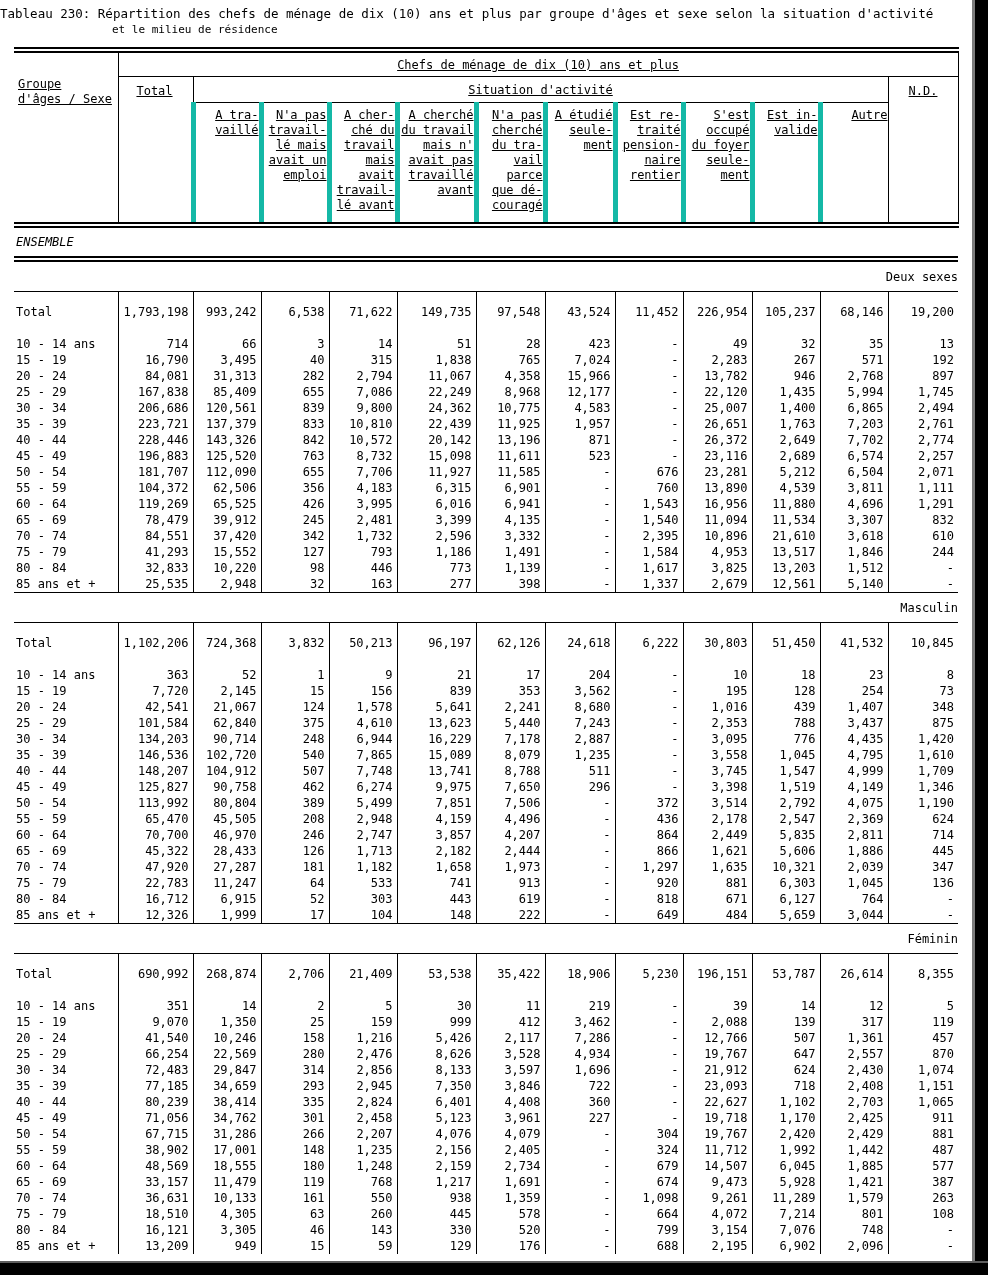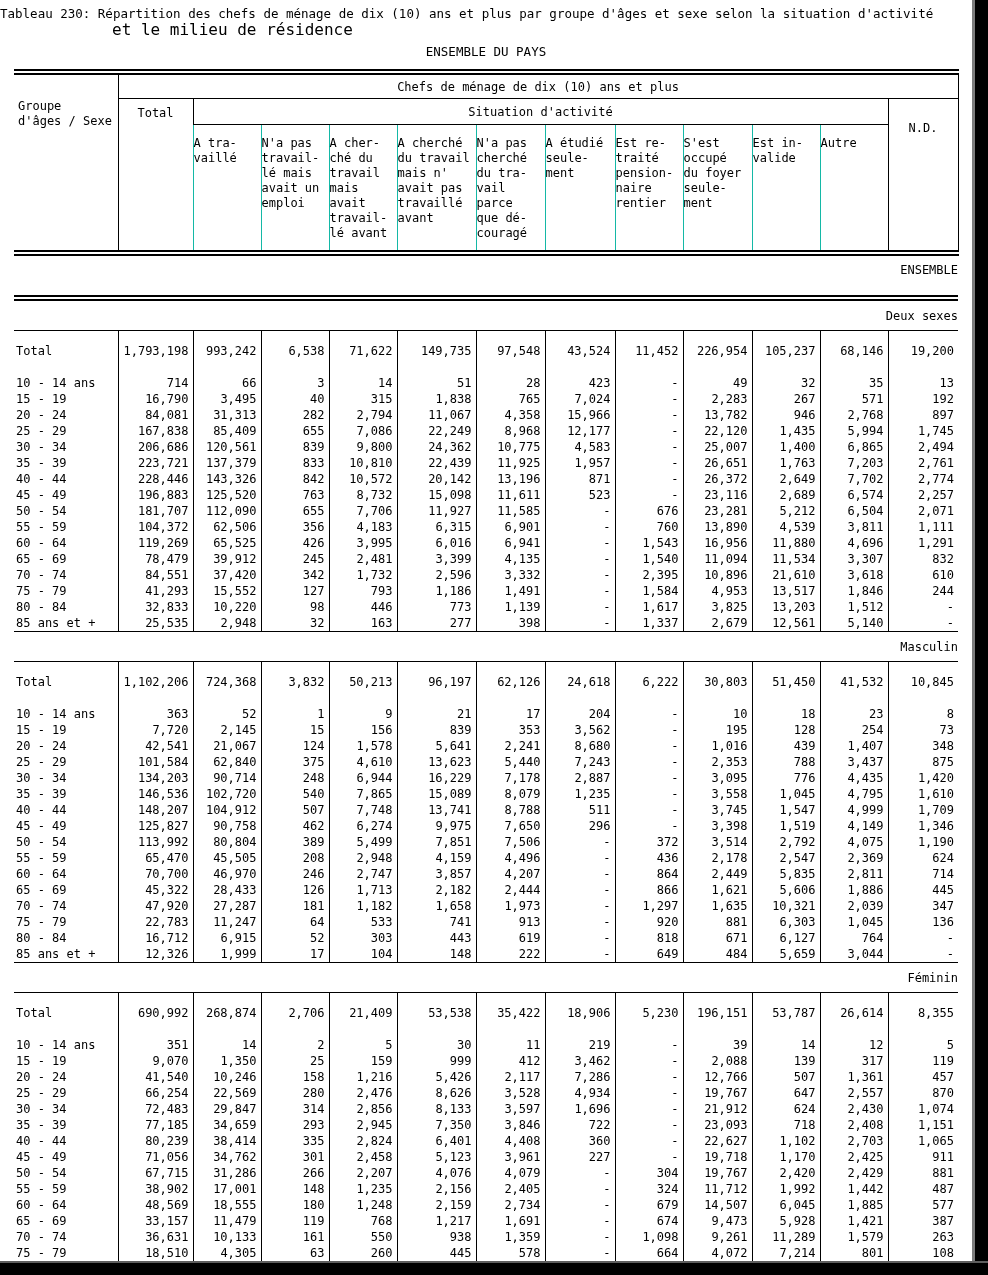--- a/index.html
+++ b/index.html
@@ -3,59 +3,58 @@
 <meta charset="utf-8">
 <style>
   html,body { margin:0; padding:0; }
   body {
     width:988px; height:1275px; background:#ffffff; color:#000;
     font-family:"DejaVu Sans Mono","Liberation Mono",monospace;
     position:relative; overflow:hidden;
   }
   .page { padding-top:6px; }
   .title-line1 { font-size:12.5px; line-height:16px; white-space:pre; }
-  .title-line2 { font-size:16px; line-height:16px; margin-left:112px; white-space:pre; }
+  .title-line2 { font-size:11px; line-height:16px; margin-left:112px; white-space:pre; }
   .subtitle { font-size:12.5px; line-height:16px; width:944px; margin-left:14px; text-align:center; margin-top:6px; }
 
   table.main {
     border-collapse:collapse; table-layout:fixed; width:944px;
     margin-left:14px; margin-top:9px;
     border-top:6px double #000;
     font-size:12px;
   }
   th, td { font-weight:normal; padding:0; }
-  th { white-space:pre-line; }
+  th { white-space:pre-line;text-decoration:underline; }
 
   .h-corner { text-align:left; vertical-align:top; padding:24px 2px 0 4px; line-height:15px; }
   .h-group  { border-left:1px solid #000; border-right:1px solid #000; border-bottom:1px solid #000; text-align:center; height:23px; vertical-align:middle; }
   .h-total  { border-left:1px solid #000; text-align:center; vertical-align:top; padding-top:7px; }
   .h-sit    { border-left:1px solid #000; border-bottom:1px solid #000; text-align:center; height:25px; vertical-align:middle;margin-top:40px; }
-  .h-nd     { border-left:1px solid #000; border-right:1px solid #000; text-align:center; vertical-align:top; padding-top:22px; }
-  .h-act    { border-left:1px solid #14b8a6; text-align:left; vertical-align:top; padding-top:11px; line-height:15px; height:114px; }
+  .h-nd     { border-left:1px solid #000; border-right:1px solid #000; text-align:center; vertical-align:top; padding-top:7px; }
+  .h-act    { border-left:5px solid #14b8a6; text-align:right; vertical-align:top; padding-top:5px; line-height:15px; height:114px; }
   .hbb      { border-bottom:6px double #000; }
 
-  .ensemble-row td { border-bottom:6px double #000; text-align:right; padding:7px 0 18px 2px; font-size:12px; }
+  .ensemble-row td { border-bottom:6px double #000; text-align:left; padding:7px 0 7px 2px; font-size:12px;font-style:italic; }
   .section-label-row td { border-bottom:1px solid #000; text-align:right; padding:8px 0 7px; font-size:12px; }
   .section-label-row.with-top td { border-top:1px solid #000; }
 
   tr.data-row td { line-height:16px; font-size:12px; }
   td.row-label { text-align:left; padding-left:2px; }
   td.num { border-left:1px solid #000; text-align:right; padding-right:4px; }
   tr.total-row td { padding-top:12px; padding-bottom:16px; }
 
   .right-bar { position:absolute; top:0; right:0; width:13px; height:1275px; background:#000; border-left:3px solid #7d7d7d; }
   .bottom-bar { position:absolute; bottom:0; left:0; width:988px; height:12px; background:#000; border-top:2px solid #5e5e5e; }
 </style>
 </head>
 <body>
 
 <div class="page">
   <div class="title-line1">Tableau 230: Répartition des chefs de ménage de dix (10) ans et plus par groupe d'âges et sexe selon la situation d'activité</div>
   <div class="title-line2">et le milieu de résidence</div>
-  <div class="subtitle">ENSEMBLE DU PAYS</div>
 
   <table class="main">
     <colgroup>
       <col style="width:104px">
         <col style="width:75px">
         <col style="width:68px">
         <col style="width:68px">
       <col style="width:68px">
         <col style="width:79px">
         <col style="width:69px">

